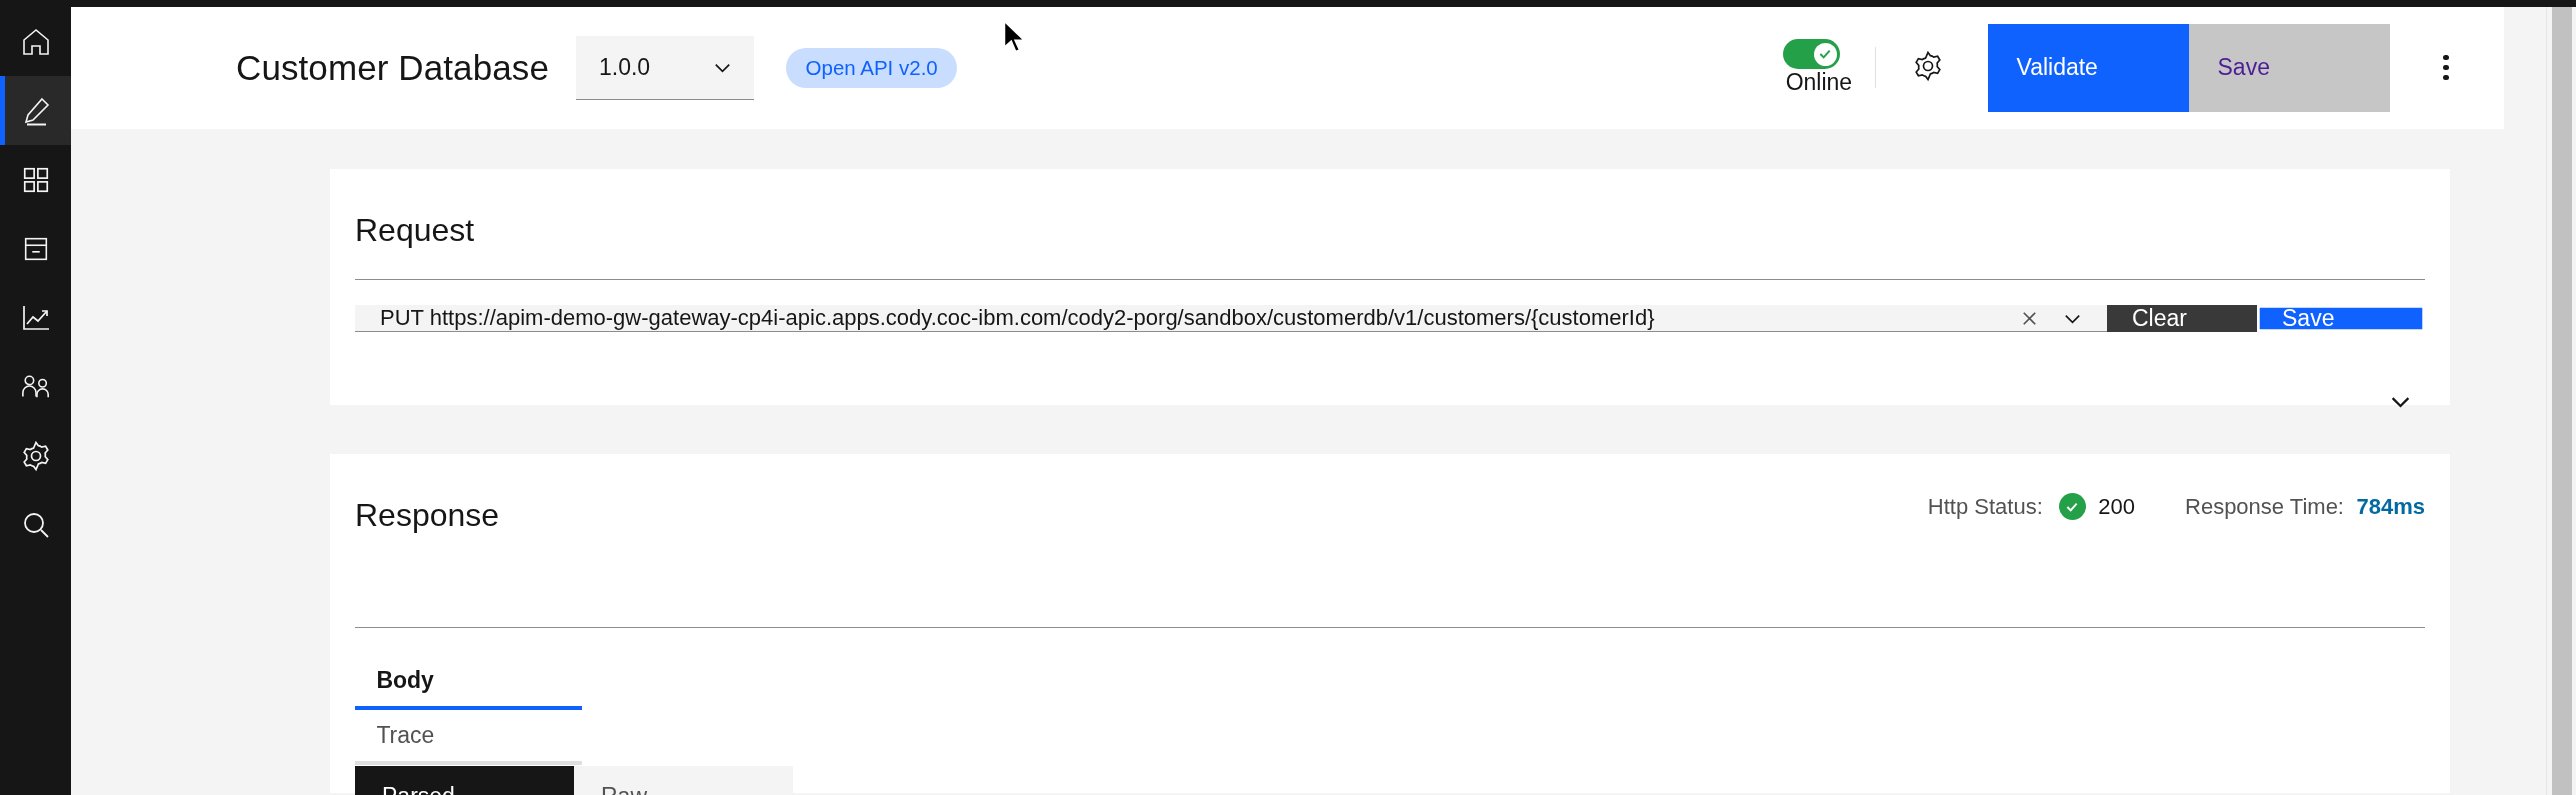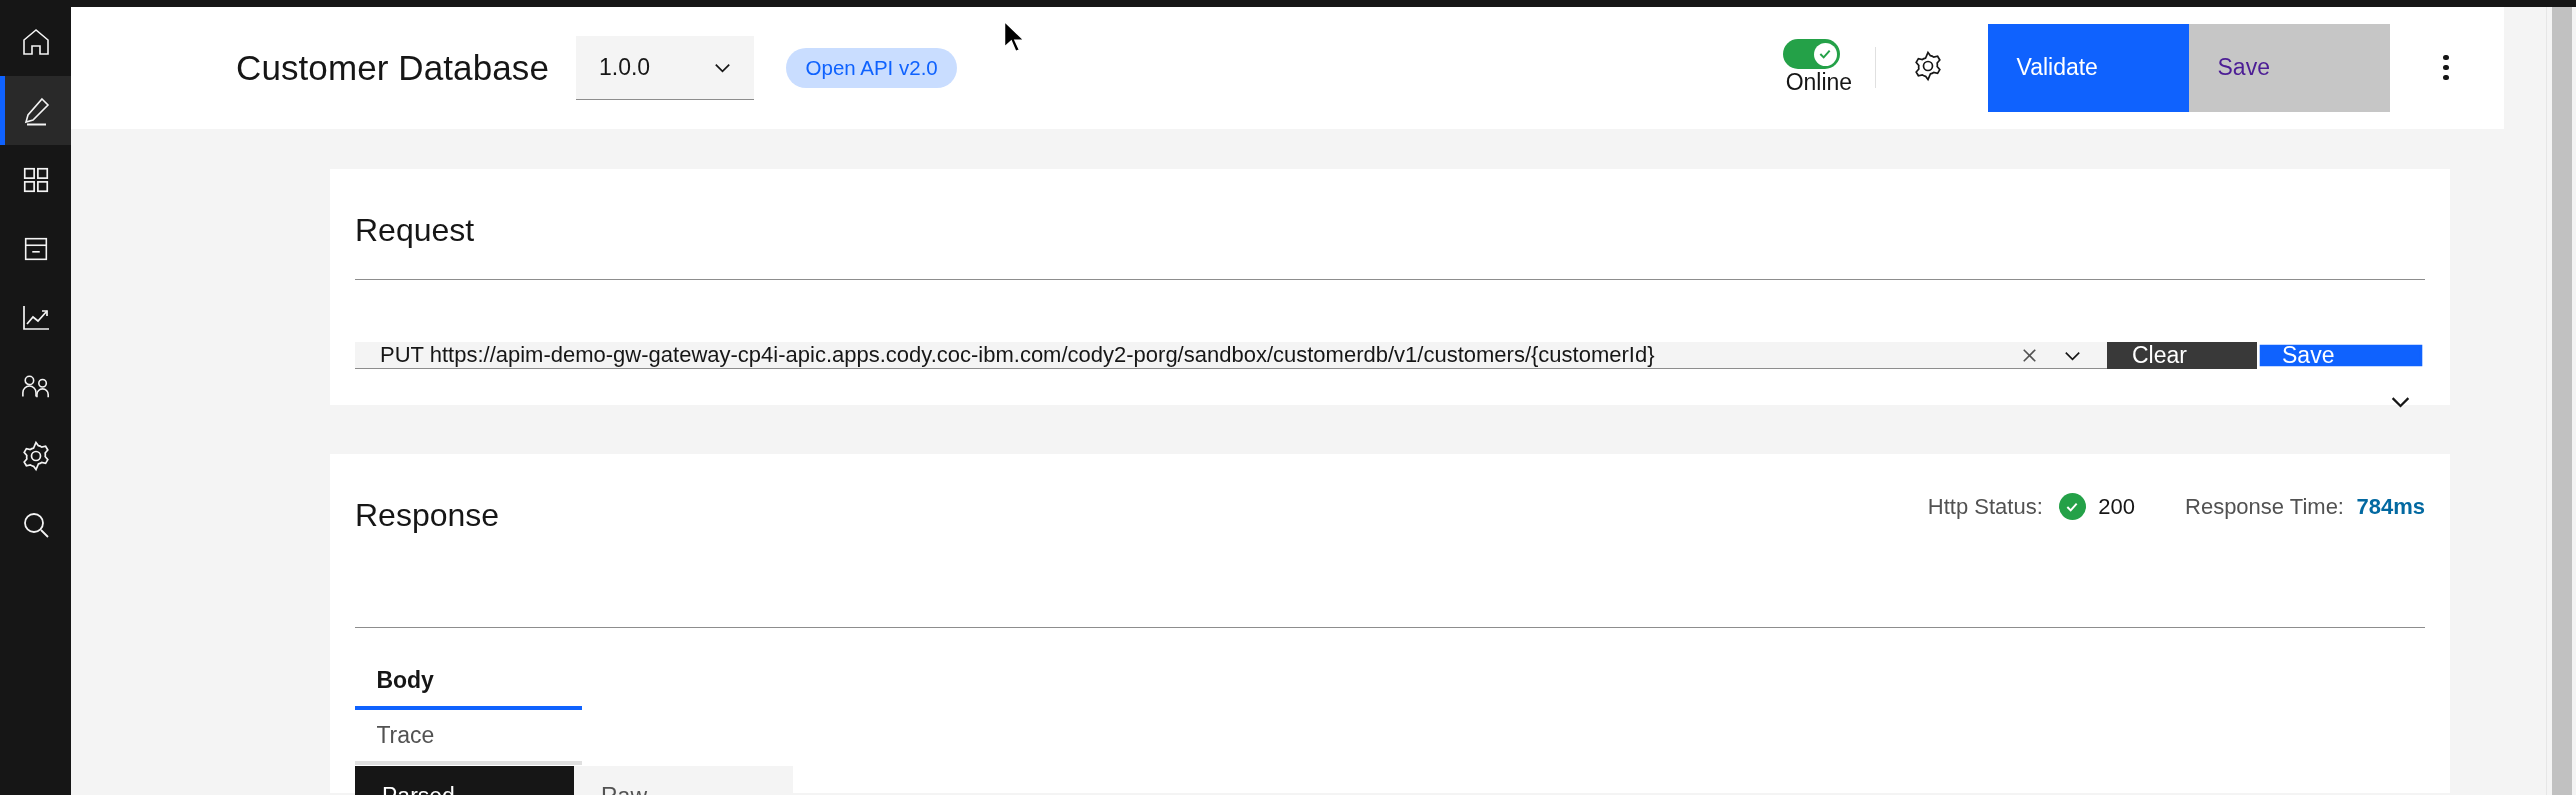--- a/index.html
+++ b/index.html
@@ -163,21 +163,21 @@
     padding: 43px 0 0 25px;
   }
   .panel-rule {
     margin: 30px 25px 0 25px;
     height: 0.9px; background: #8d8d8d;
   }
 
   
   .req-row {
     position: absolute; left: 25px; right: 25px; top: 136px;
-    display: flex; align-items: flex-end; height: 64px;
+    display: flex; align-items: flex-start; height: 64px;
   }
   .url-field {
     flex: 1;
     background: #f4f4f4;
     border-bottom: 0.9px solid #8d8d8d;
     display: flex; align-items: center;
     padding: 0 0 0 25px;
     font-size: 22px; color: #161616;
     overflow: hidden; white-space: nowrap;
     cursor: text;

